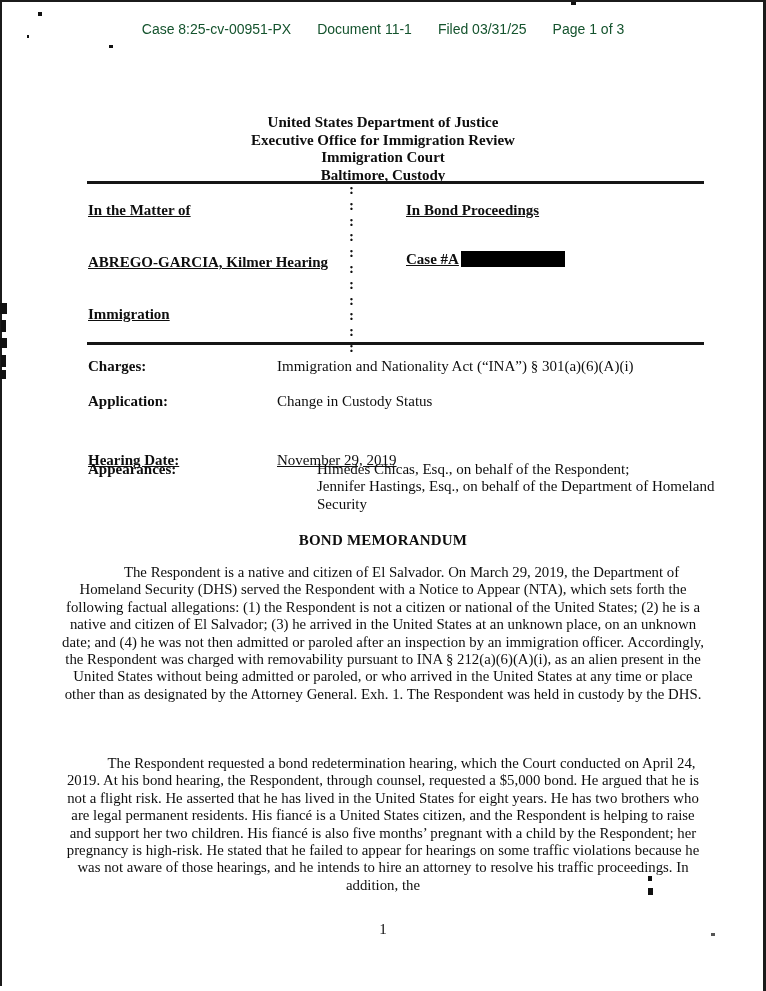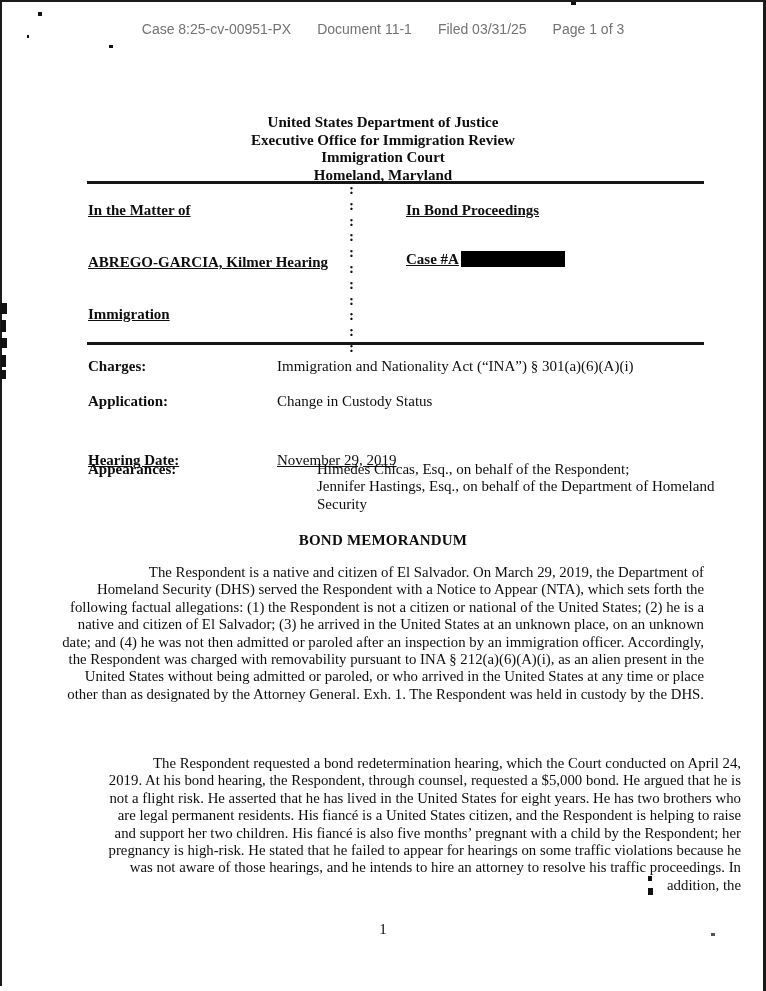--- a/index.html
+++ b/index.html
@@ -15,21 +15,21 @@
   .edge{position:absolute;background:#1b1b1b;}
   .edge-top{left:0;top:0;width:766px;height:2px;}
   .edge-left{left:0;top:0;width:2px;height:986px;}
   .edge-right{left:763px;top:0;width:3px;height:991px;}
 
   
   .stamp{
     position:absolute;top:21px;left:0;width:100%;
     display:flex;justify-content:center;gap:26px;
     font-family:"Liberation Sans","DejaVu Sans",sans-serif;
-    font-size:14px;color:#737373;white-space:nowrap;
+    font-size:14px;color:#14532d;white-space:nowrap;
   }
 
   .letterhead{
     position:absolute;top:95px;left:0;width:100%;
     text-align:center;font-weight:bold;font-size:15px;line-height:17.5px;margin-top:19px;
   }
 
   .rule{position:absolute;left:87px;width:617px;height:3px;background:#161616;}
   .rule-1{top:181px;}
   .rule-2{top:342px;}
@@ -57,24 +57,24 @@
   .row-hearing .detail-label,.row-hearing .detail-value{top:452px;text-decoration:underline;}
   .row-appearances .detail-label,.row-appearances .detail-value{top:461px;}
   .row-appearances .detail-value{width:435px;white-space:pre-line;margin-left:40px;}
 
   .memo-title{
     position:absolute;top:532px;left:0;width:100%;
     text-align:center;font-weight:bold;font-size:15px;letter-spacing:.2px;
   }
   .para{
     position:absolute;left:62px;width:642px;
-    font-size:14.8px;line-height:17.4px;text-indent:37px;text-align:right;
+    font-size:14.8px;line-height:17.4px;text-indent:37px;text-align:center;
   }
   .para-1{top:564px;}
-  .para-2{top:755px;margin-left:37px;}
+  .para-2{top:755px;}
 
   .page-number{
     position:absolute;top:921px;left:0;width:100%;
     text-align:center;font-size:15px;
   }
 
   
   .artifact{position:absolute;background:#111;}
 </style>
 </head>
@@ -90,21 +90,21 @@
     <span>Case 8:25-cv-00951-PX</span>
     <span>Document 11-1</span>
     <span>Filed 03/31/25</span>
     <span>Page 1 of 3</span>
   </div>
 
   <div class="letterhead">
     <div>United States Department of Justice</div>
     <div>Executive Office for Immigration Review</div>
     <div>Immigration Court</div>
-    <div>Homeland, Maryland</div>
+    <div>Baltimore, Custody</div>
   </div>
 
   <div class="rule rule-1"></div>
 
   <div class="cap cap-matter">In the Matter of</div>
   <div class="cap cap-name">ABREGO-GARCIA, Kilmer Hearing</div>
   <div class="cap cap-respondent">Immigration</div>
   <div class="cap-divider">:
 :
 :

